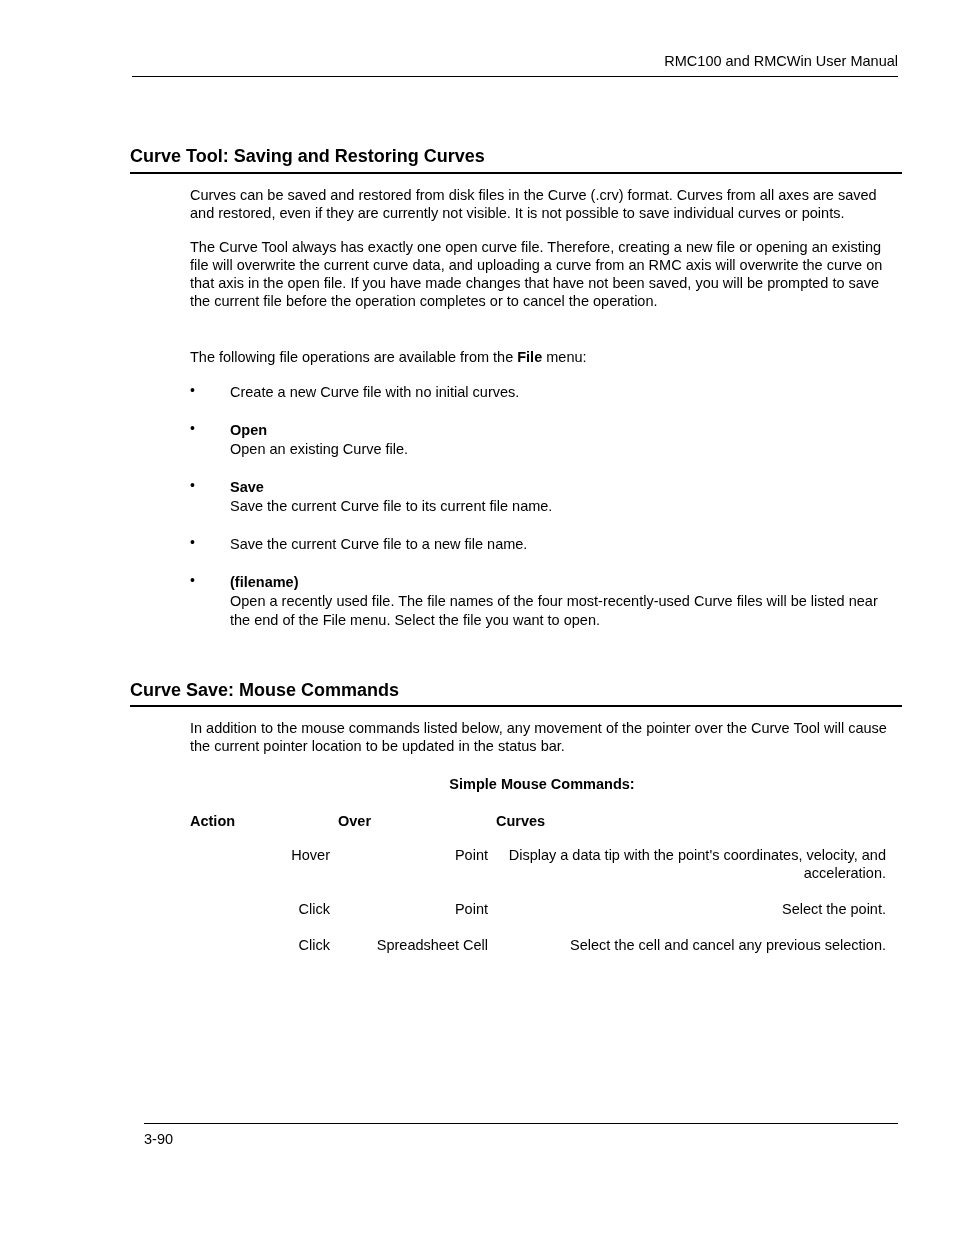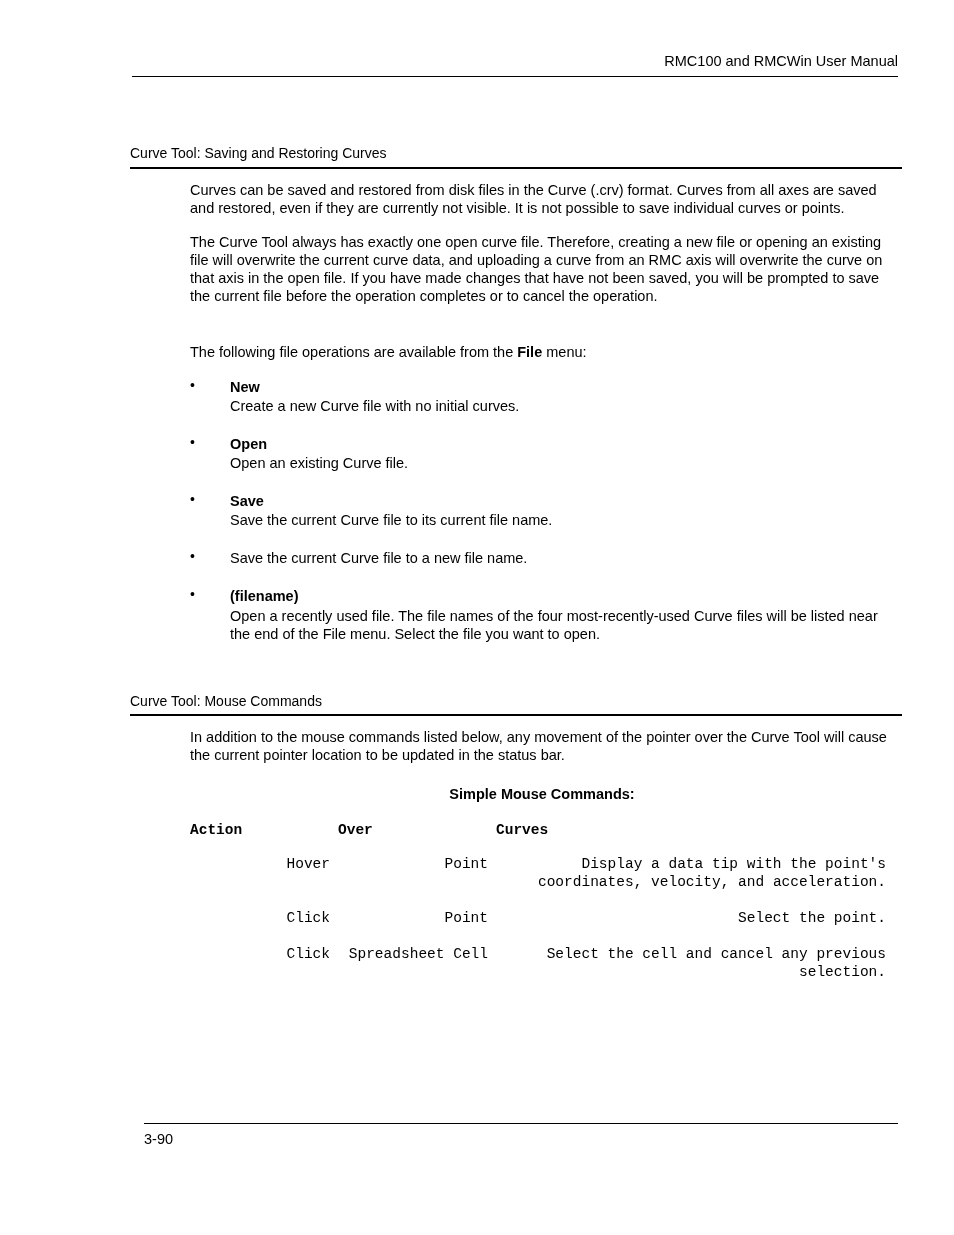--- a/index.html
+++ b/index.html
@@ -64,33 +64,32 @@
   }
   .list li .title-line {
     font-weight: bold;
     margin-bottom: 1px;
     display: block;
   }
   .list li .desc {
     display: block;
   }
   .section-title {
-    font-weight: normal;
-    font-size: 14px;
+    font-weight: bold;
+    font-size: 18px;
     margin: 0 0 4px -2px;
   }
   .subhead {
     font-weight: bold;
     margin: 20px 0 18px 0;
     text-align: center;
   }
   .tbl {
     width: 100%;
     border-collapse: collapse;
-    font-family: Liberation Mono, monospace;
   }
   .tbl th {
     text-align: left;
     font-weight: bold;
     padding: 0 8px 16px 0;
     vertical-align: top;
   }
   .tbl td {
     text-align: right;
     padding: 0 8px 18px 0;
@@ -124,21 +123,20 @@
     <p class="para">Curves can be saved and restored from disk files in the Curve (.crv) format. Curves from all axes are saved and restored, even if they are currently not visible. It is not possible to save individual curves or points.</p>
     <p class="para">The Curve Tool always has exactly one open curve file. Therefore, creating a new file or opening an existing file will overwrite the current curve data, and uploading a curve from an RMC axis will overwrite the curve on that axis in the open file. If you have made changes that have not been saved, you will be prompted to save the current file before the operation completes or to cancel the operation.</p>
     <div class="spacer-md"></div>
     <p class="para">
       <span>The following file operations are available from the </span><span class="file-label">File</span><span> menu:</span>
     </p>
 
     <ul class="list">
       <li>
         <span class="bullet">•</span>
-        <span class="title-line">New</span>
         <span class="desc">Create a new Curve file with no initial curves.</span>
       </li>
       <li>
         <span class="bullet">•</span>
         <span class="title-line">Open</span>
         <span class="desc">Open an existing Curve file.</span>
       </li>
       <li>
         <span class="bullet">•</span>
         <span class="title-line">Save</span>
@@ -153,21 +151,21 @@
         <span class="title-line">(filename)</span>
         <span class="desc">Open a recently used file. The file names of the four most-recently-used Curve files will be listed near the end of the File menu. Select the file you want to open.</span>
       </li>
     </ul>
 
     <div class="spacer-sm"></div>
   </div>
 
   <div class="spacer-md"></div>
 
-  <div class="section-title">Curve Tool: Mouse Commands</div>
+  <div class="section-title">Curve Save: Mouse Commands</div>
   <hr class="section-rule">
 
   <div class="content">
     <p class="para">In addition to the mouse commands listed below, any movement of the pointer over the Curve Tool will cause the current pointer location to be updated in the status bar.</p>
 
     <div class="subhead">Simple Mouse Commands:</div>
 
     <table class="tbl">
       <thead>
         <tr>

